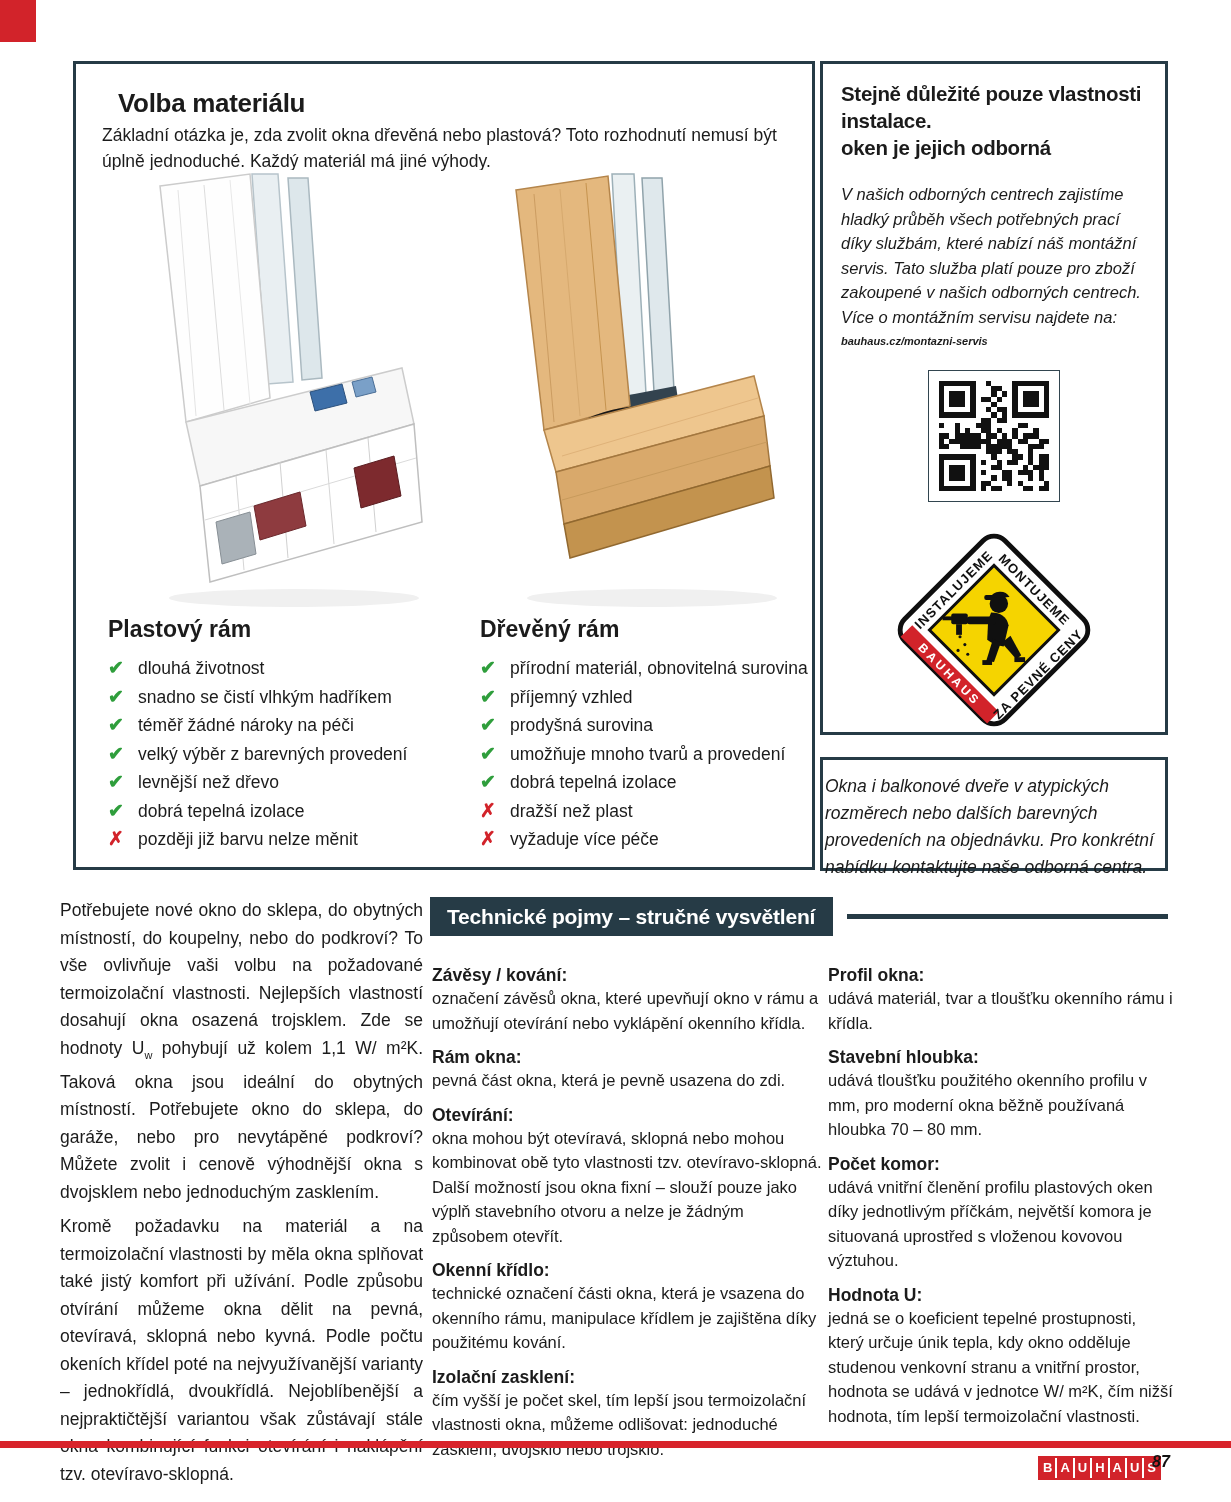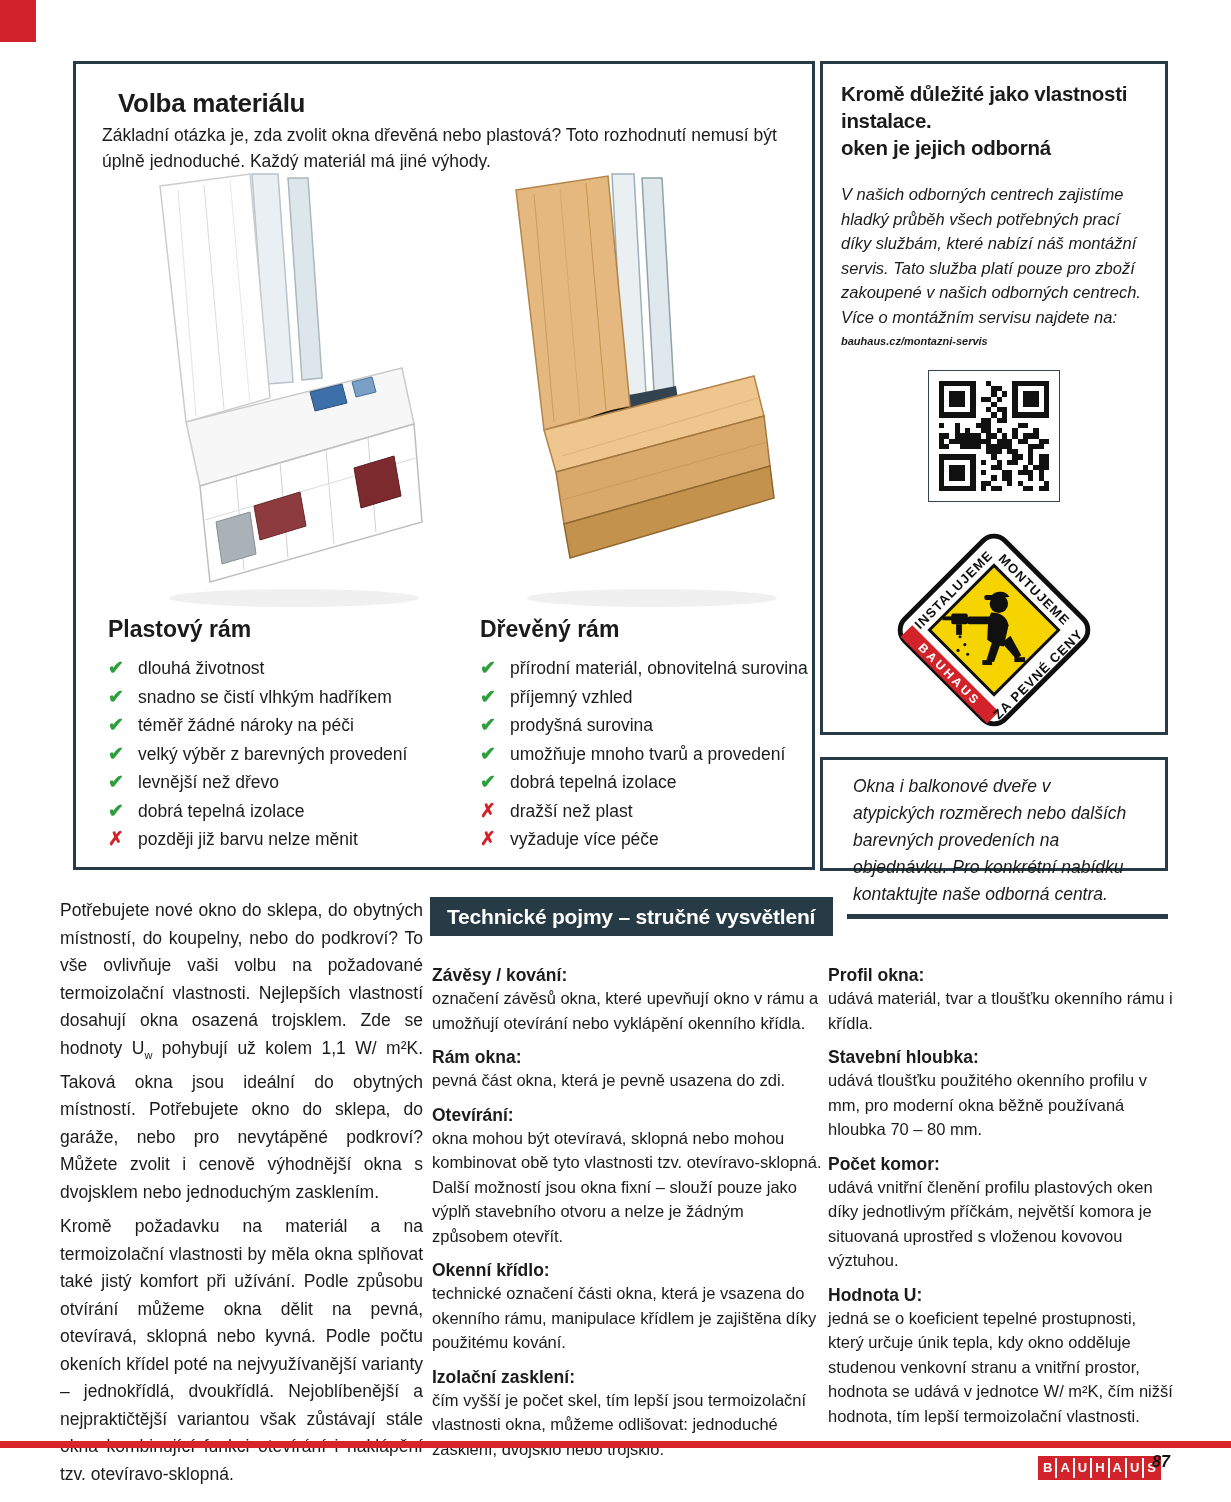--- a/index.html
+++ b/index.html
@@ -4,21 +4,21 @@
 <style>
   * { box-sizing: border-box; margin: 0; padding: 0; }
   body { background: #ffffff; font-family: "Liberation Sans", sans-serif; color: #1b1b1b; }
   .page { position: relative; width: 1231px; height: 1502px; background: #fff; overflow: hidden; margin: 0 auto; }
 
   .corner-mark { position: absolute; left: 0; top: 0; width: 36px; height: 42px; background: #d2232a; }
 
   .box { position: absolute; border: 3px solid #263b46; background: #fff; }
   .box-material { left: 73px; top: 61px; width: 742px; height: 809px; }
   .box-install  { left: 820px; top: 61px; width: 348px; height: 674px; padding: 16px 18px; }
-  .box-atypical { left: 820px; top: 757px; width: 348px; height: 114px; padding: 13px 30px; }
+  .box-atypical { left: 820px; top: 757px; width: 348px; height: 114px; padding: 13px 2px; }
 
   .box-material h1 { position: absolute; left: 26px; top: 24px; font-size: 26px; font-weight: bold; letter-spacing: -0.3px; margin-left: 16px; }
   .box-material .intro { position: absolute; left: 26px; top: 58px; width: 700px; font-size: 17.5px; line-height: 26px; }
 
   .photo { position: absolute; top: 106px; width: 330px; height: 445px; }
   .photo-left  { left: 28px; }
   .photo-right { left: 386px; }
   .photo svg { width: 100%; height: 100%; display: block; }
 
   .h-frame { position: absolute; top: 552px; font-size: 23px; font-weight: bold; }
@@ -184,21 +184,21 @@
         </li>
         <li>
           <span class="mark cross">✗</span>
           <span>vyžaduje více péče</span>
         </li>
       </ul>
   </section>
 
   <aside class="box box-install">
     <h2 class="install-title" id="install-title">
-        <span>Kromě důležité jako vlastnosti</span>
+        <span>Stejně důležité pouze vlastnosti</span>
         <span>instalace.</span>
         <span>oken je jejich odborná</span>
       </h2>
     <p class="install-body">V našich odborných centrech zajistíme hladký průběh všech potřebných prací díky službám, které nabízí náš montážní servis. Tato služba platí pouze pro zboží zakoupené v našich odborných centrech. Více o montážním servisu najdete na:</p>
     <p class="install-link">bauhaus.cz/montazni-servis</p>
 
     <div class="qr-wrap">
       <svg id="qr" viewBox="0 0 21 21">
           <rect x="0" y="0" width="21" height="21" fill="#ffffff"></rect>
           <rect x="0" y="0" width="7" height="7" fill="#111"></rect>

